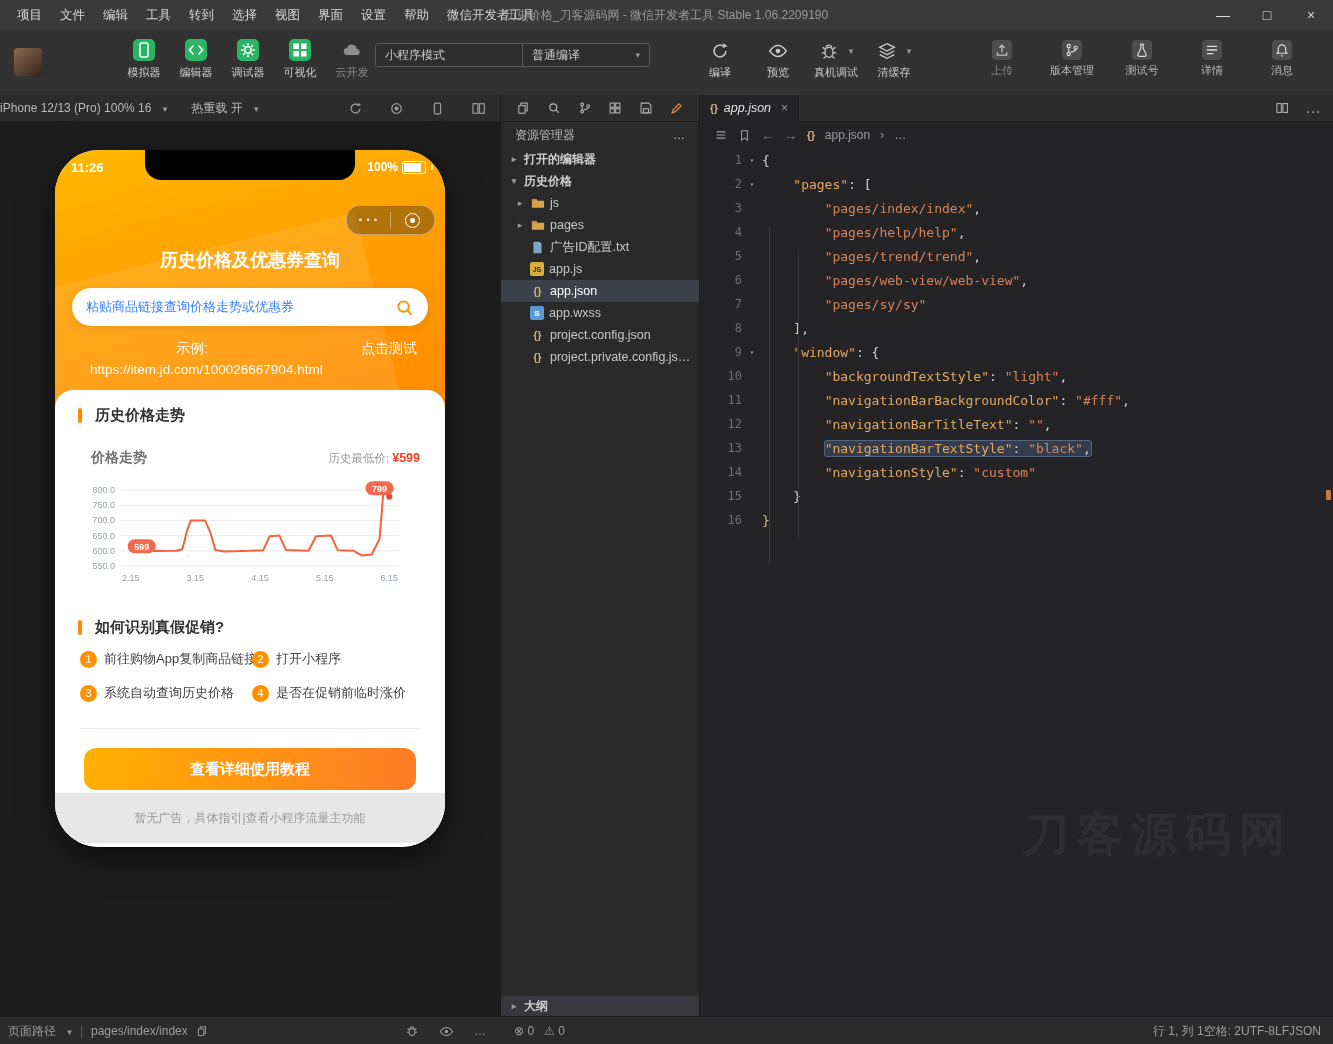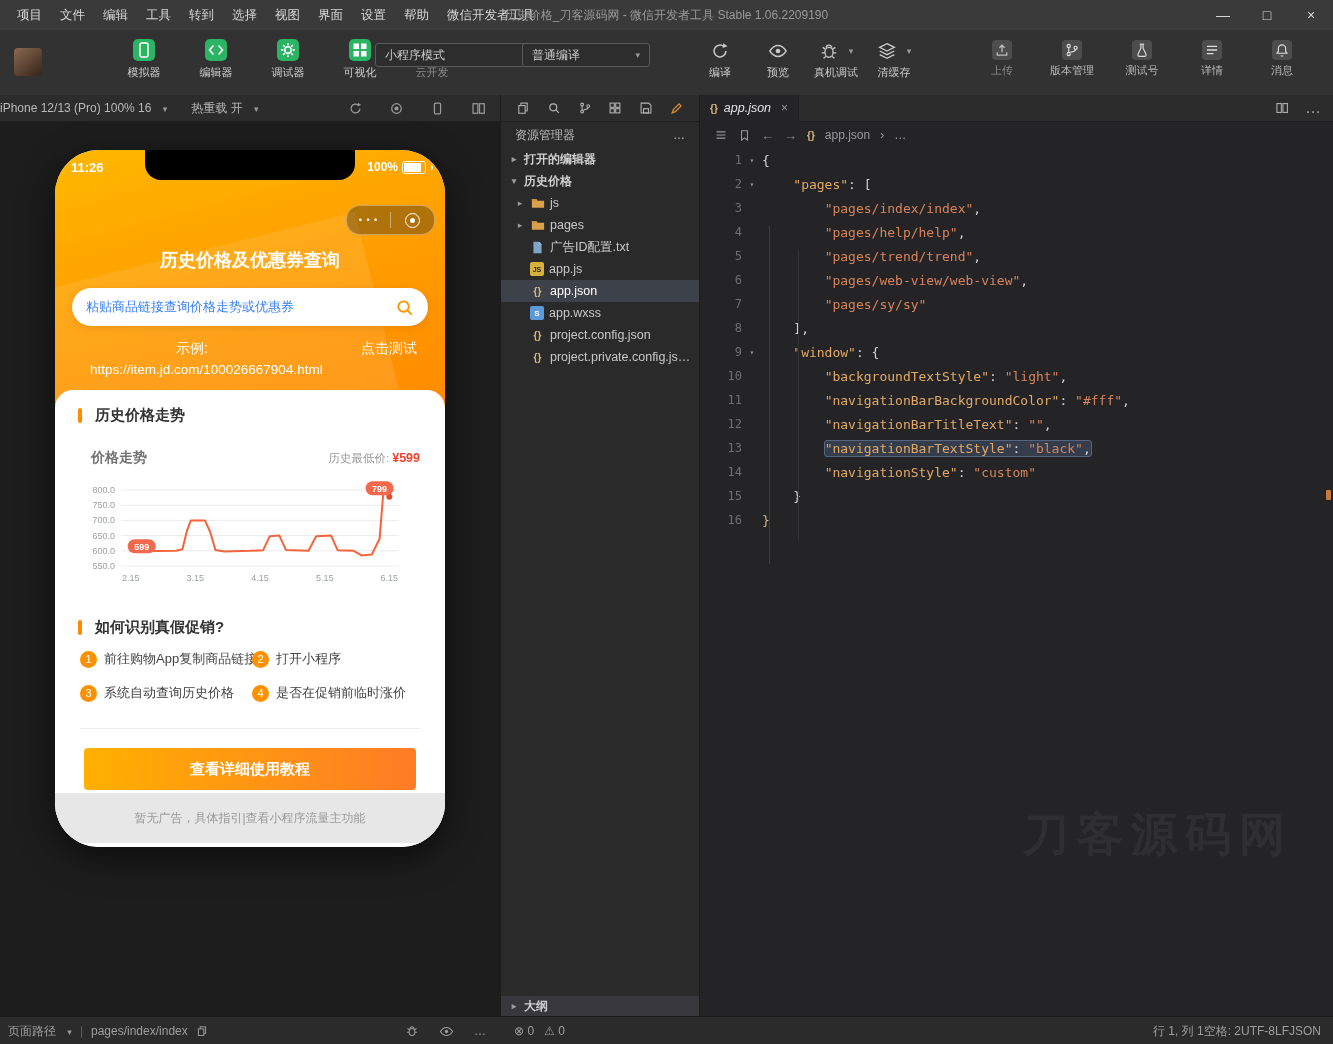--- a/index.html
+++ b/index.html
@@ -12,21 +12,21 @@
   .menu{position:absolute;left:8px;top:0;display:flex}
   .menu-item{padding:0 9px;font-size:12.5px;color:#d8d8d8;line-height:30px;white-space:nowrap}
   .win-title{position:absolute;left:50%;top:0;transform:translateX(-50%);font-size:12px;color:#999;line-height:30px;white-space:nowrap}
   .win-controls{position:absolute;right:0;top:0;display:flex}
   .wc{width:44px;height:30px;display:flex;align-items:center;justify-content:center;color:#d6d6d6;font-size:14px}
 
   
   .toolbar{position:absolute;left:0;top:30px;width:100%;height:65px;background:#323232;border-bottom:1px solid #242424}
   .avatar{position:absolute;left:14px;top:18px;width:28px;height:28px;border-radius:4px;
           background:linear-gradient(140deg,#8a6a50 0%,#5d4332 55%,#33241a 100%)}
-  .tools{position:absolute;left:118px;top:9px;display:flex;gap:20px}
+  .tools{position:absolute;left:118px;top:9px;display:flex;gap:0}
   .tool{width:52px;text-align:center}
   .tool-ico{width:22px;height:22px;border-radius:5px;background:#2bb463;margin:0 auto;display:flex;align-items:center;justify-content:center}
   .tool-ico.gray{background:transparent}
   .tool-label{display:block;font-size:11px;color:#cfcfcf;margin-top:4px;white-space:nowrap}
   .tool-label.dim{color:#8a8a8a}
   .tb-select{position:absolute;top:13px;height:24px;background:#2d2d2d;border:1px solid #5a5a5a;border-radius:3px;
              color:#c9c9c9;font-size:12px;display:flex;align-items:center;justify-content:space-between;padding:0 9px;box-sizing:border-box}
   .caret{font-size:9px;color:#9a9a9a;margin-left:8px}
   .actions{position:absolute;left:698px;top:10px;display:flex;gap:14px}
   .action{min-width:44px;text-align:center}
@@ -78,21 +78,21 @@
   .lowest .lab{font-size:11.5px;color:#999}
   .lowest .val{font-size:12.5px;color:#f43f2a;font-weight:bold;margin-left:3px}
   .chart-wrap{position:absolute;left:28px;top:80px;width:334px;height:126px}
   .tick{font-size:9px;fill:#9aa0a6}
   .badge-txt{font-size:9px;fill:#fff;font-weight:bold}
   .steps-grid{position:absolute;left:25px;top:260px;display:grid;grid-template-columns:172px auto;row-gap:16px}
   .step{display:flex;align-items:center}
   .step-num{width:17px;height:17px;border-radius:50%;background:#ff9100;color:#fff;font-size:11px;display:flex;align-items:center;justify-content:center;flex:none}
   .step-txt{margin-left:7px;font-size:13px;color:#444;white-space:nowrap}
   .card-divider{position:absolute;left:25px;right:25px;top:338px;border-top:1px solid #ececec}
-  .cta{position:absolute;left:29px;top:358px;width:332px;height:42px;border-radius:4px;
+  .cta{position:absolute;left:29px;top:358px;width:332px;height:42px;border-radius:12px;
        background:linear-gradient(95deg,#ffb000,#ff7b26);display:flex;align-items:center;justify-content:center;
        color:#fff;font-size:15px;font-weight:bold}
   .ad-bar{position:absolute;left:0;top:403px;width:100%;height:50px;background:#e7e7e7;display:flex;align-items:center;justify-content:center;
           color:#9a9a9a;font-size:12px}
   .home-ind{position:absolute;left:135px;top:830px;width:120px;height:5px;border-radius:3px;background:#111;z-index:4}
 
   
   .explorer{position:absolute;left:500px;top:95px;width:200px;height:921px;background:#2a2a2b;border-left:1px solid #1c1c1c;border-right:1px solid #1c1c1c;box-sizing:border-box}
   .exp-toolbar{display:flex;justify-content:space-between;align-items:center;padding:0 15px}
   .exp-header{height:26px;display:flex;align-items:center;justify-content:space-between;padding:0 14px;font-size:12px;color:#bcbcbc}

